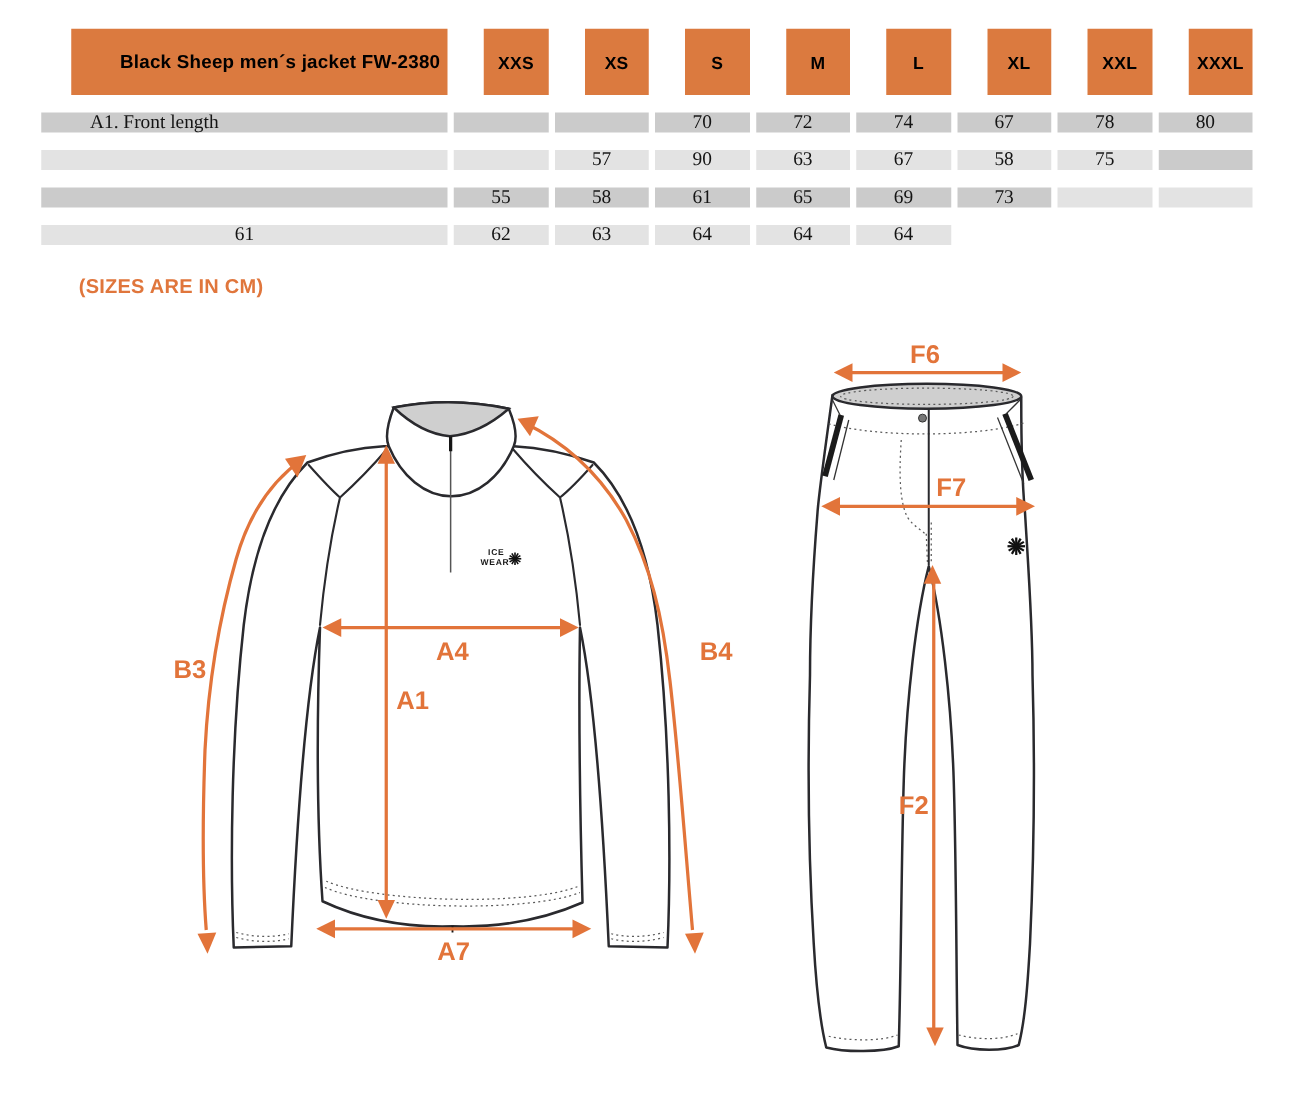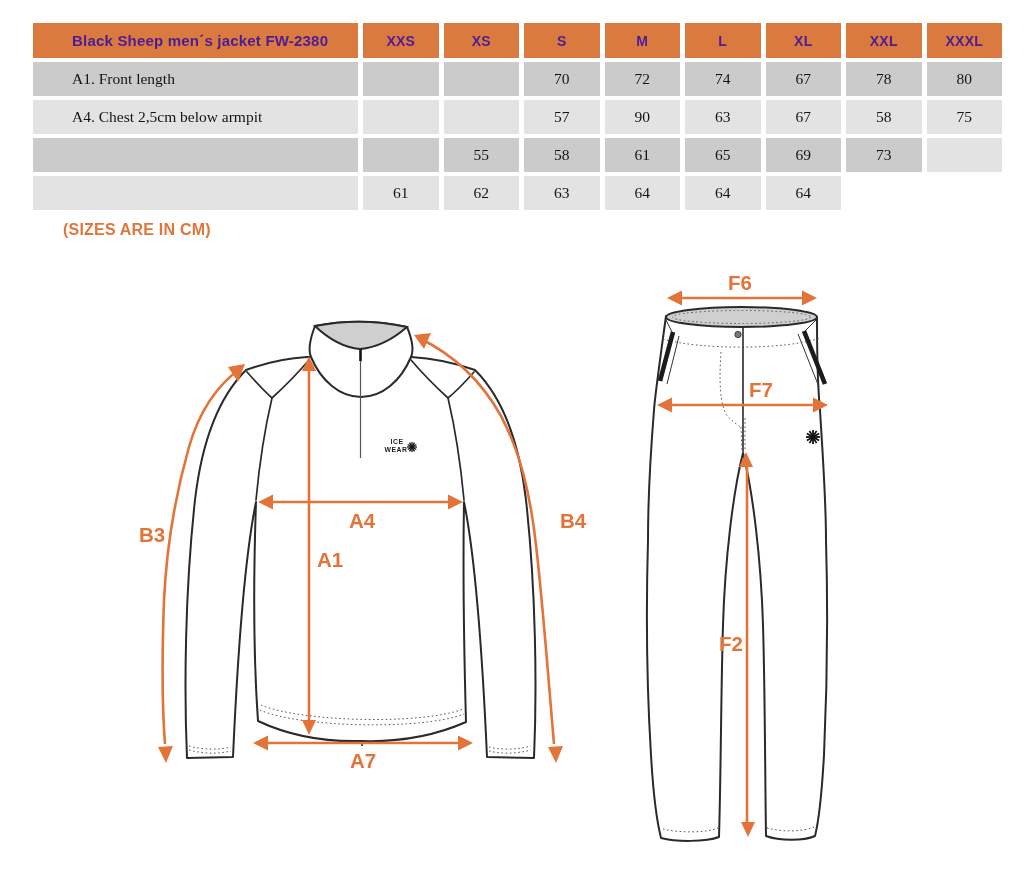--- a/index.html
+++ b/index.html
@@ -3,25 +3,25 @@
 <meta charset="utf-8">
 <style>
   html,body{margin:0;padding:0;}
   body{width:1032px;height:885px;position:relative;background:#ffffff;overflow:hidden;
        font-family:"Liberation Sans",sans-serif;}
 
   
   .size-table{position:absolute;left:33px;top:23px;width:969px;
     display:grid;grid-template-columns:325px repeat(8,1fr);
     column-gap:5px;row-gap:4px;background:#ffffff;}
-  .hcell{background:#DB7A3F;height:35px;display:flex;align-items:center;justify-content:center;
-    color:#4c1d95;font-weight:bold;font-size:14px;letter-spacing:.2px;}
+  .hcell{background:#DB7A3F;height:53px;display:flex;align-items:center;justify-content:center;
+    color:#000000;font-weight:bold;font-size:14px;letter-spacing:.2px;margin-left:24px;}
   .hcell.title{justify-content:flex-start;padding-left:39px;font-size:15px;}
-  .dcell{height:34px;display:flex;align-items:center;justify-content:center;
-    font-family:"Liberation Serif",serif;font-size:15.5px;color:#141414;}
+  .dcell{height:16px;display:flex;align-items:center;justify-content:center;
+    font-family:"Liberation Serif",serif;font-size:15.5px;color:#141414;margin-top:10px;}
   .dcell.lbl{justify-content:flex-start;padding-left:39px;font-size:15.5px;}
   .row-dark{background:#CBCBCB;}
   .row-light{background:#E3E3E3;}
 
   
   .cm-note{position:absolute;left:63px;top:221px;color:#E0763C;font-weight:600;
     font-size:16px;letter-spacing:.2px;}
 
   
   .diagram-svg{position:absolute;left:0;top:270px;}
@@ -55,21 +55,20 @@
   <div class="dcell lbl row-dark">A1. Front length</div>
   <div class="dcell row-dark"></div>
   <div class="dcell row-dark"></div>
   <div class="dcell row-dark">70</div>
   <div class="dcell row-dark">72</div>
   <div class="dcell row-dark">74</div>
   <div class="dcell row-dark">67</div>
   <div class="dcell row-dark">78</div>
   <div class="dcell row-dark">80</div>
 
-  <div class="dcell lbl row-light">A4. Chest 2,5cm below armpit</div>
   <div class="dcell row-light"></div>
   <div class="dcell row-light"></div>
   <div class="dcell row-light">57</div>
   <div class="dcell row-light">90</div>
   <div class="dcell row-light">63</div>
   <div class="dcell row-light">67</div>
   <div class="dcell row-light">58</div>
   <div class="dcell row-light">75</div>
 
   <div class="dcell row-dark"></div>

